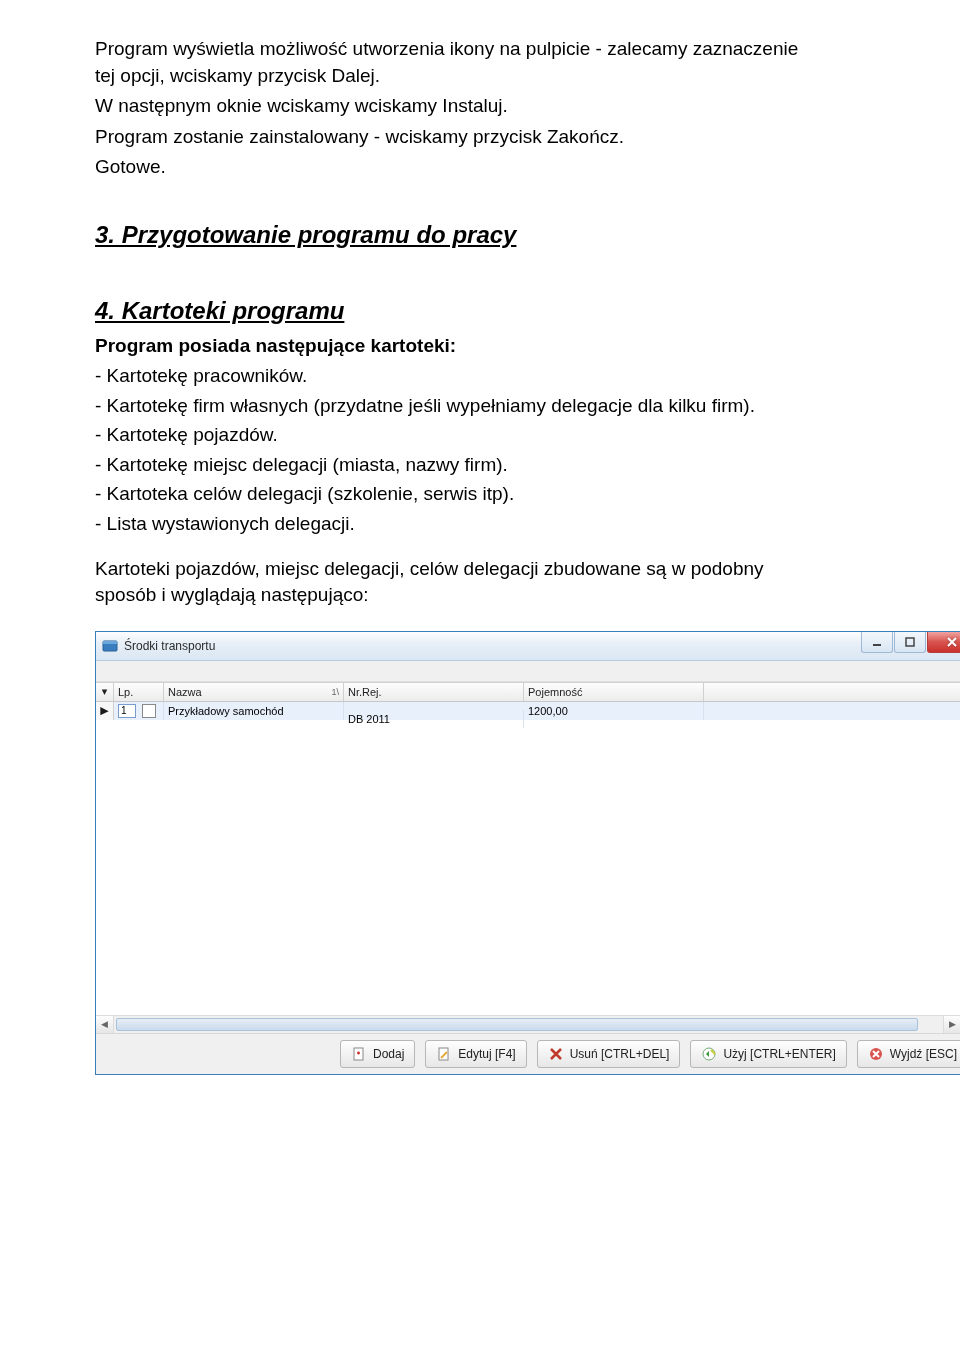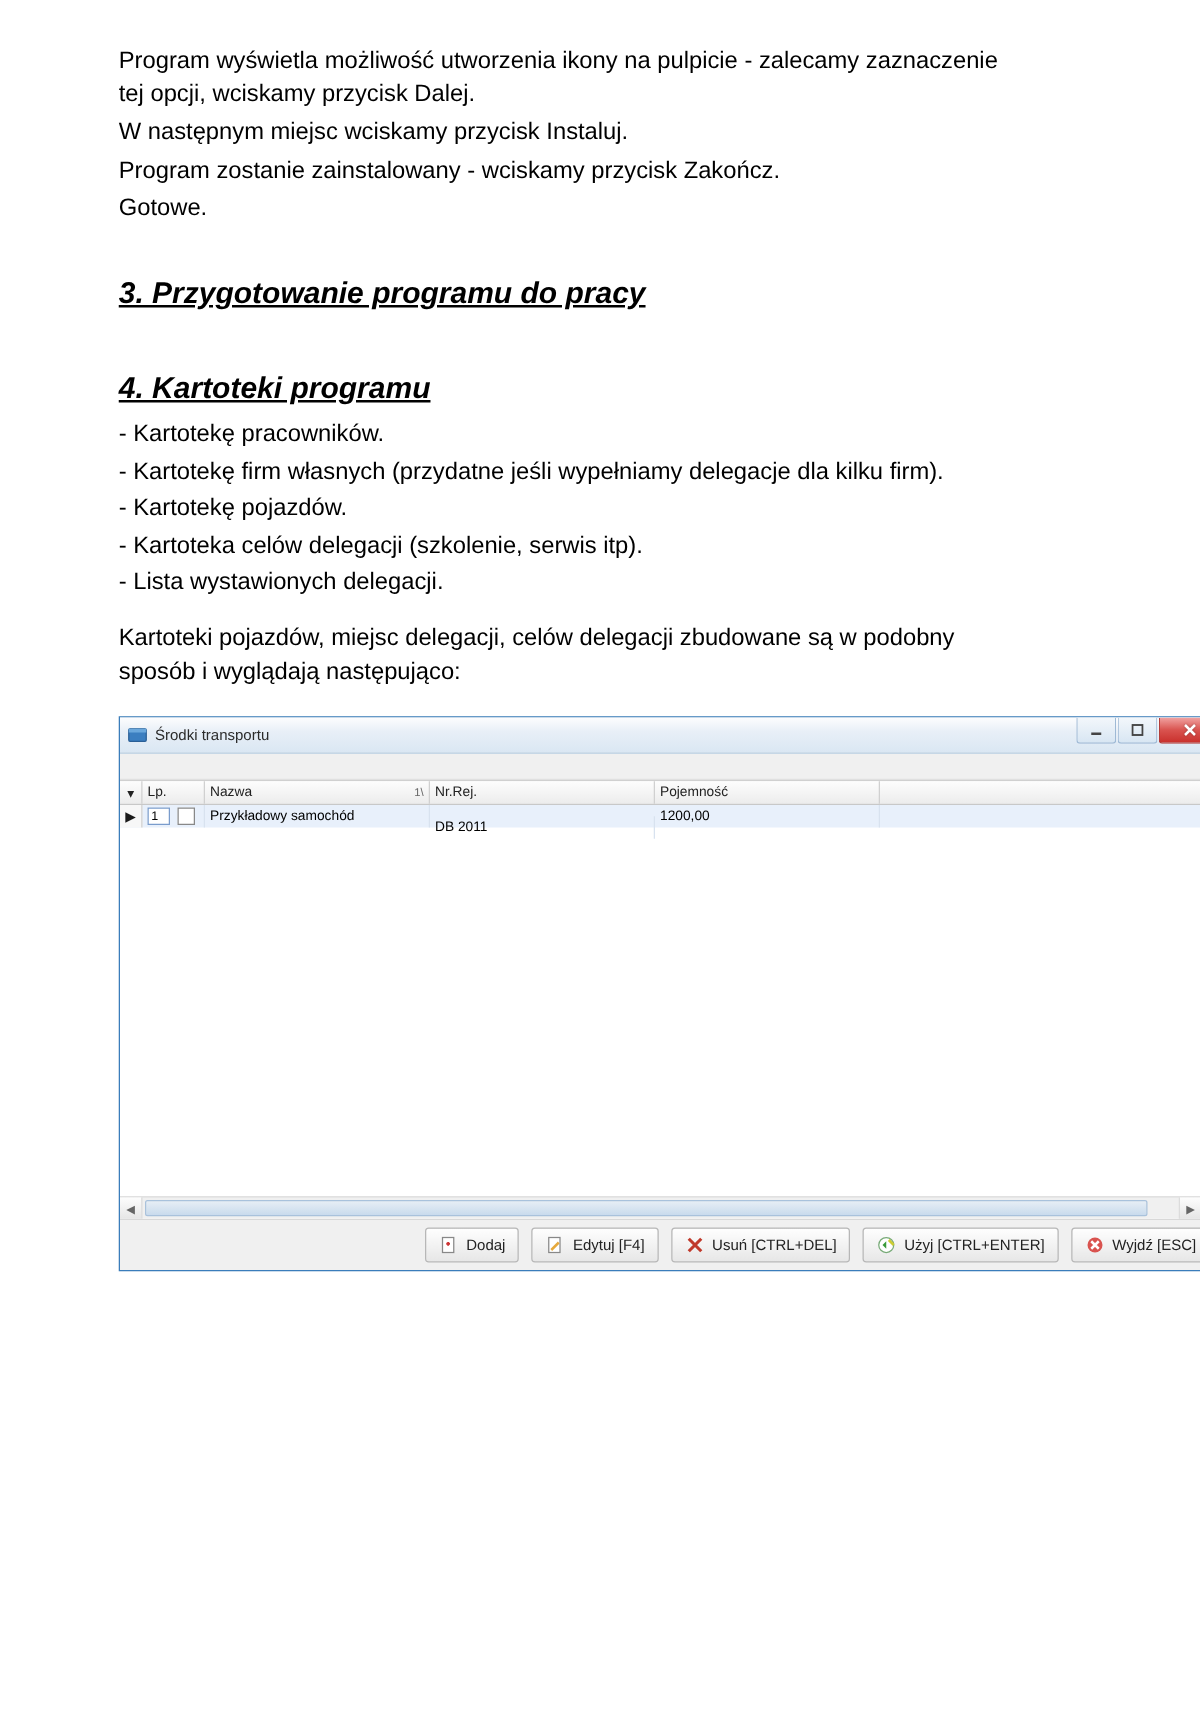--- a/index.html
+++ b/index.html
@@ -219,34 +219,36 @@
   }
   .btn .ic { width:16px; height:16px; display:flex;align-items:center;justify-content:center;}
 </style>
 </head>
 <body>
 
 <div class="page">
 
   <div class="text-block">
     <p>Program wyświetla możliwość utworzenia ikony na pulpicie - zalecamy zaznaczenie tej opcji, wciskamy przycisk Dalej.</p>
-    <p>W następnym miejsc wciskamy przycisk Instaluj.</p>
+    <p>W następnym oknie wciskamy wciskamy Instaluj.</p>
     <p>Program zostanie zainstalowany - wciskamy przycisk Zakończ.</p>
     <p>Gotowe.</p>
   </div>
 
   <h2 class="h-underline">3. Przygotowanie programu do pracy</h2>
 
   <h2 class="h-underline2">4. Kartoteki programu</h2>
 
+  <p class="subhead">Program posiada następujące kartoteki:</p>
 
   <div class="list">
     <p>- Kartotekę pracowników.</p>
     <p>- Kartotekę firm własnych (przydatne jeśli wypełniamy delegacje dla kilku firm).</p>
     <p>- Kartotekę pojazdów.</p>
+    <p>- Kartotekę miejsc delegacji (miasta, nazwy firm).</p>
     <p>- Kartoteka celów delegacji (szkolenie, serwis itp).</p>
     <p>- Lista wystawionych delegacji.</p>
   </div>
 
   <div class="post-list">
     <p>Kartoteki pojazdów, miejsc delegacji, celów delegacji zbudowane są w podobny sposób i wyglądają następująco:</p>
   </div>
 
   <div class="app-window">
     <div class="title-bar">

